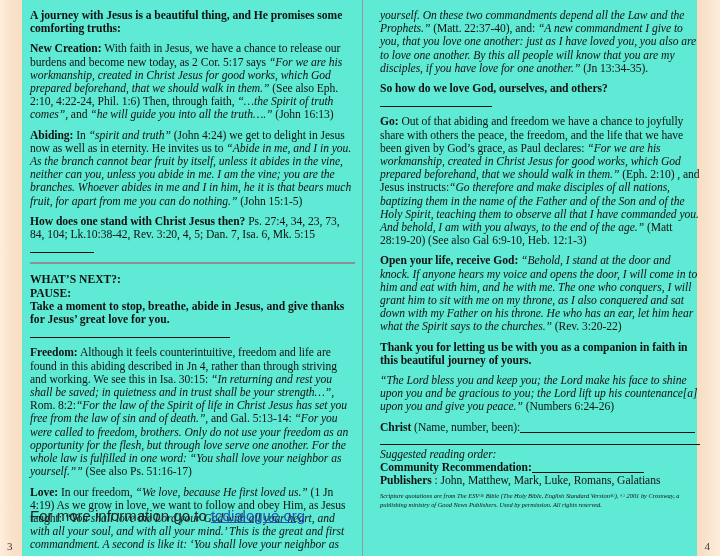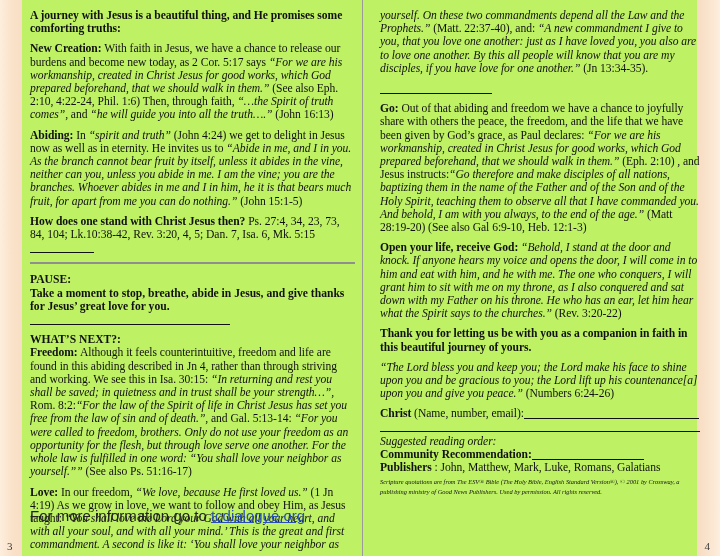--- a/index.html
+++ b/index.html
@@ -9,21 +9,21 @@
     height: 556px;
     overflow: hidden;
     background: #ffffff;
     font-family: "Liberation Serif", "DejaVu Serif", serif;
     position: relative;
   }
 
   #page {
     position: absolute;
     inset: 0;
-    background: #bef264;
+    background: #5eead4;
   }
 
   
   .margin-strip {
     position: absolute;
     top: 0;
     bottom: 0;
     background: #fbe6d2;
   }
   .margin-left  { left: 0;  width: 22px;
@@ -150,51 +150,51 @@
     </p>
 
     <p class="body"><b>New Creation:</b><span> With faith in Jesus, we have a chance to release our burdens and become new today, as 2 Cor. 5:17 says </span><i>“For we are his workmanship, created in Christ Jesus for good works, which God prepared beforehand, that we should walk in them.”</i><span> (See also Eph. 2:10, 4:22-24, Phil. 1:6) Then, through faith, </span><i>“…the Spirit of truth comes”</i><span>, and </span><i>“he will guide you into all the truth….”</i><span> (John 16:13)</span></p>
 
     <p class="body"><b>Abiding:</b><span> In </span><i>“spirit and truth”</i><span> (John 4:24) we get to delight in Jesus now as well as in eternity. He invites us to </span><i>“Abide in me, and I in you. As the branch cannot bear fruit by itself, unless it abides in the vine, neither can you, unless you abide in me. I am the vine; you are the branches. Whoever abides in me and I in him, he it is that bears much fruit, for apart from me you can do nothing.”</i><span> (John 15:1-5)</span></p>
 
     <p class="body"><b>How does one stand with Christ Jesus then?</b><span> Ps. 27:4, 34, 23, 73, 84, 104; Lk.10:38-42, Rev. 3:20, 4, 5; Dan. 7, Isa. 6, Mk. 5:15 </span><span class="blank blank-sm"></span></p>
 
     <div class="rule"></div>
 
+    <div class="heading-blk" style="margin-bottom:0;">
+      <span>WHAT’S NEXT?:</span>
+    </div>
+
     <div class="heading-blk">
       <div>PAUSE:</div>
       <div><span>Take a moment to stop, breathe, abide in Jesus, and give thanks for Jesus’ great love for you.</span><span class="blank blank-xl"></span></div>
     </div>
 
-    <div class="heading-blk" style="margin-bottom:0;">
-      <span>WHAT’S NEXT?:</span>
-    </div>
-
     <p class="body"><b>Freedom:</b><span> Although it feels counterintuitive, freedom and life are found in this abiding described in Jn 4, rather than through striving and working. We see this in Isa. 30:15: </span><i>“In returning and rest you shall be saved; in quietness and in trust shall be your strength…”</i><span>, Rom. 8:2:</span><i>“For the law of the Spirit of life in Christ Jesus has set you free from the law of sin and of death.”</i><span>, and Gal. 5:13-14: </span><i>“For you were called to freedom, brothers. Only do not use your freedom as an opportunity for the flesh, but through love serve one another. For the whole law is fulfilled in one word: “You shall love your neighbor as yourself.””</i><span> (See also Ps. 51:16-17)</span></p>
 
     <p class="body"><b>Love:</b><span> In our freedom, </span><i>“We love, because He first loved us.”</i><span> (1 Jn 4:19) As we grow in love, we want to follow and obey Him, as Jesus taught: </span><i>“You shall love the Lord your God with all your heart, and with all your soul, and with all your mind.’ This is the great and first commandment. A second is like it: ‘You shall love your neighbor as</i></p>
   </div>
 
   <div class="column col-right">
 
     <p class="body"><i>yourself. On these two commandments depend all the Law and the Prophets.”</i><span> (Matt. 22:37-40), and: </span><i>“A new commandment I give to you, that you love one another: just as I have loved you, you also are to love one another. By this all people will know that you are my disciples, if you have love for one another.”</i><span> (Jn 13:34-35).</span></p>
 
-    <p class="body"><span class="blank blank-md"></span></p>
+    <p class="body"><b>So how do we love God, ourselves, and others?</b><span class="blank blank-md"></span></p>
 
     <p class="body"><b>Go:</b><span> Out of that abiding and freedom we have a chance to joyfully share with others the peace, the freedom, and the life that we have been given by God’s grace, as Paul declares: </span><i>“For we are his workmanship, created in Christ Jesus for good works, which God prepared beforehand, that we should walk in them.”</i><span> (Eph. 2:10) , and Jesus instructs:</span><i>“Go therefore and make disciples of all nations, baptizing them in the name of the Father and of the Son and of the Holy Spirit, teaching them to observe all that I have commanded you. And behold, I am with you always, to the end of the age.”</i><span> (Matt 28:19-20) (See also Gal 6:9-10, Heb. 12:1-3)</span></p>
 
     <p class="body"><b>Open your life, receive God:</b><span> </span><i>“Behold, I stand at the door and knock. If anyone hears my voice and opens the door, I will come in to him and eat with him, and he with me. The one who conquers, I will grant him to sit with me on my throne, as I also conquered and sat down with my Father on his throne. He who has an ear, let him hear what the Spirit says to the churches.”</i><span> (Rev. 3:20-22)</span></p>
 
     <p class="body">
       <b>Thank you for letting us be with you as a companion in faith in this beautiful journey of yours.</b>
     </p>
 
     <p class="body"><i>“The Lord bless you and keep you; the Lord make his face to shine upon you and be gracious to you; the Lord lift up his countenance[a] upon you and give you peace.”</i><span> (Numbers 6:24-26)</span></p>
 
-    <p class="body tight"><b>Christ</b><span> (Name, number, email):</span><span class="blank blank-lg"></span></p>
+    <p class="body tight"><b>Christ</b><span> (Name, number, been):</span><span class="blank blank-lg"></span></p>
 
     <div class="blank-row"></div>
 
 
     <p class="body tight">
       <i>Suggested reading order:</i>
     </p>
 
     <p class="body tight"><b>Community Recommendation:</b><span class="blank blank-md"></span></p>
 

